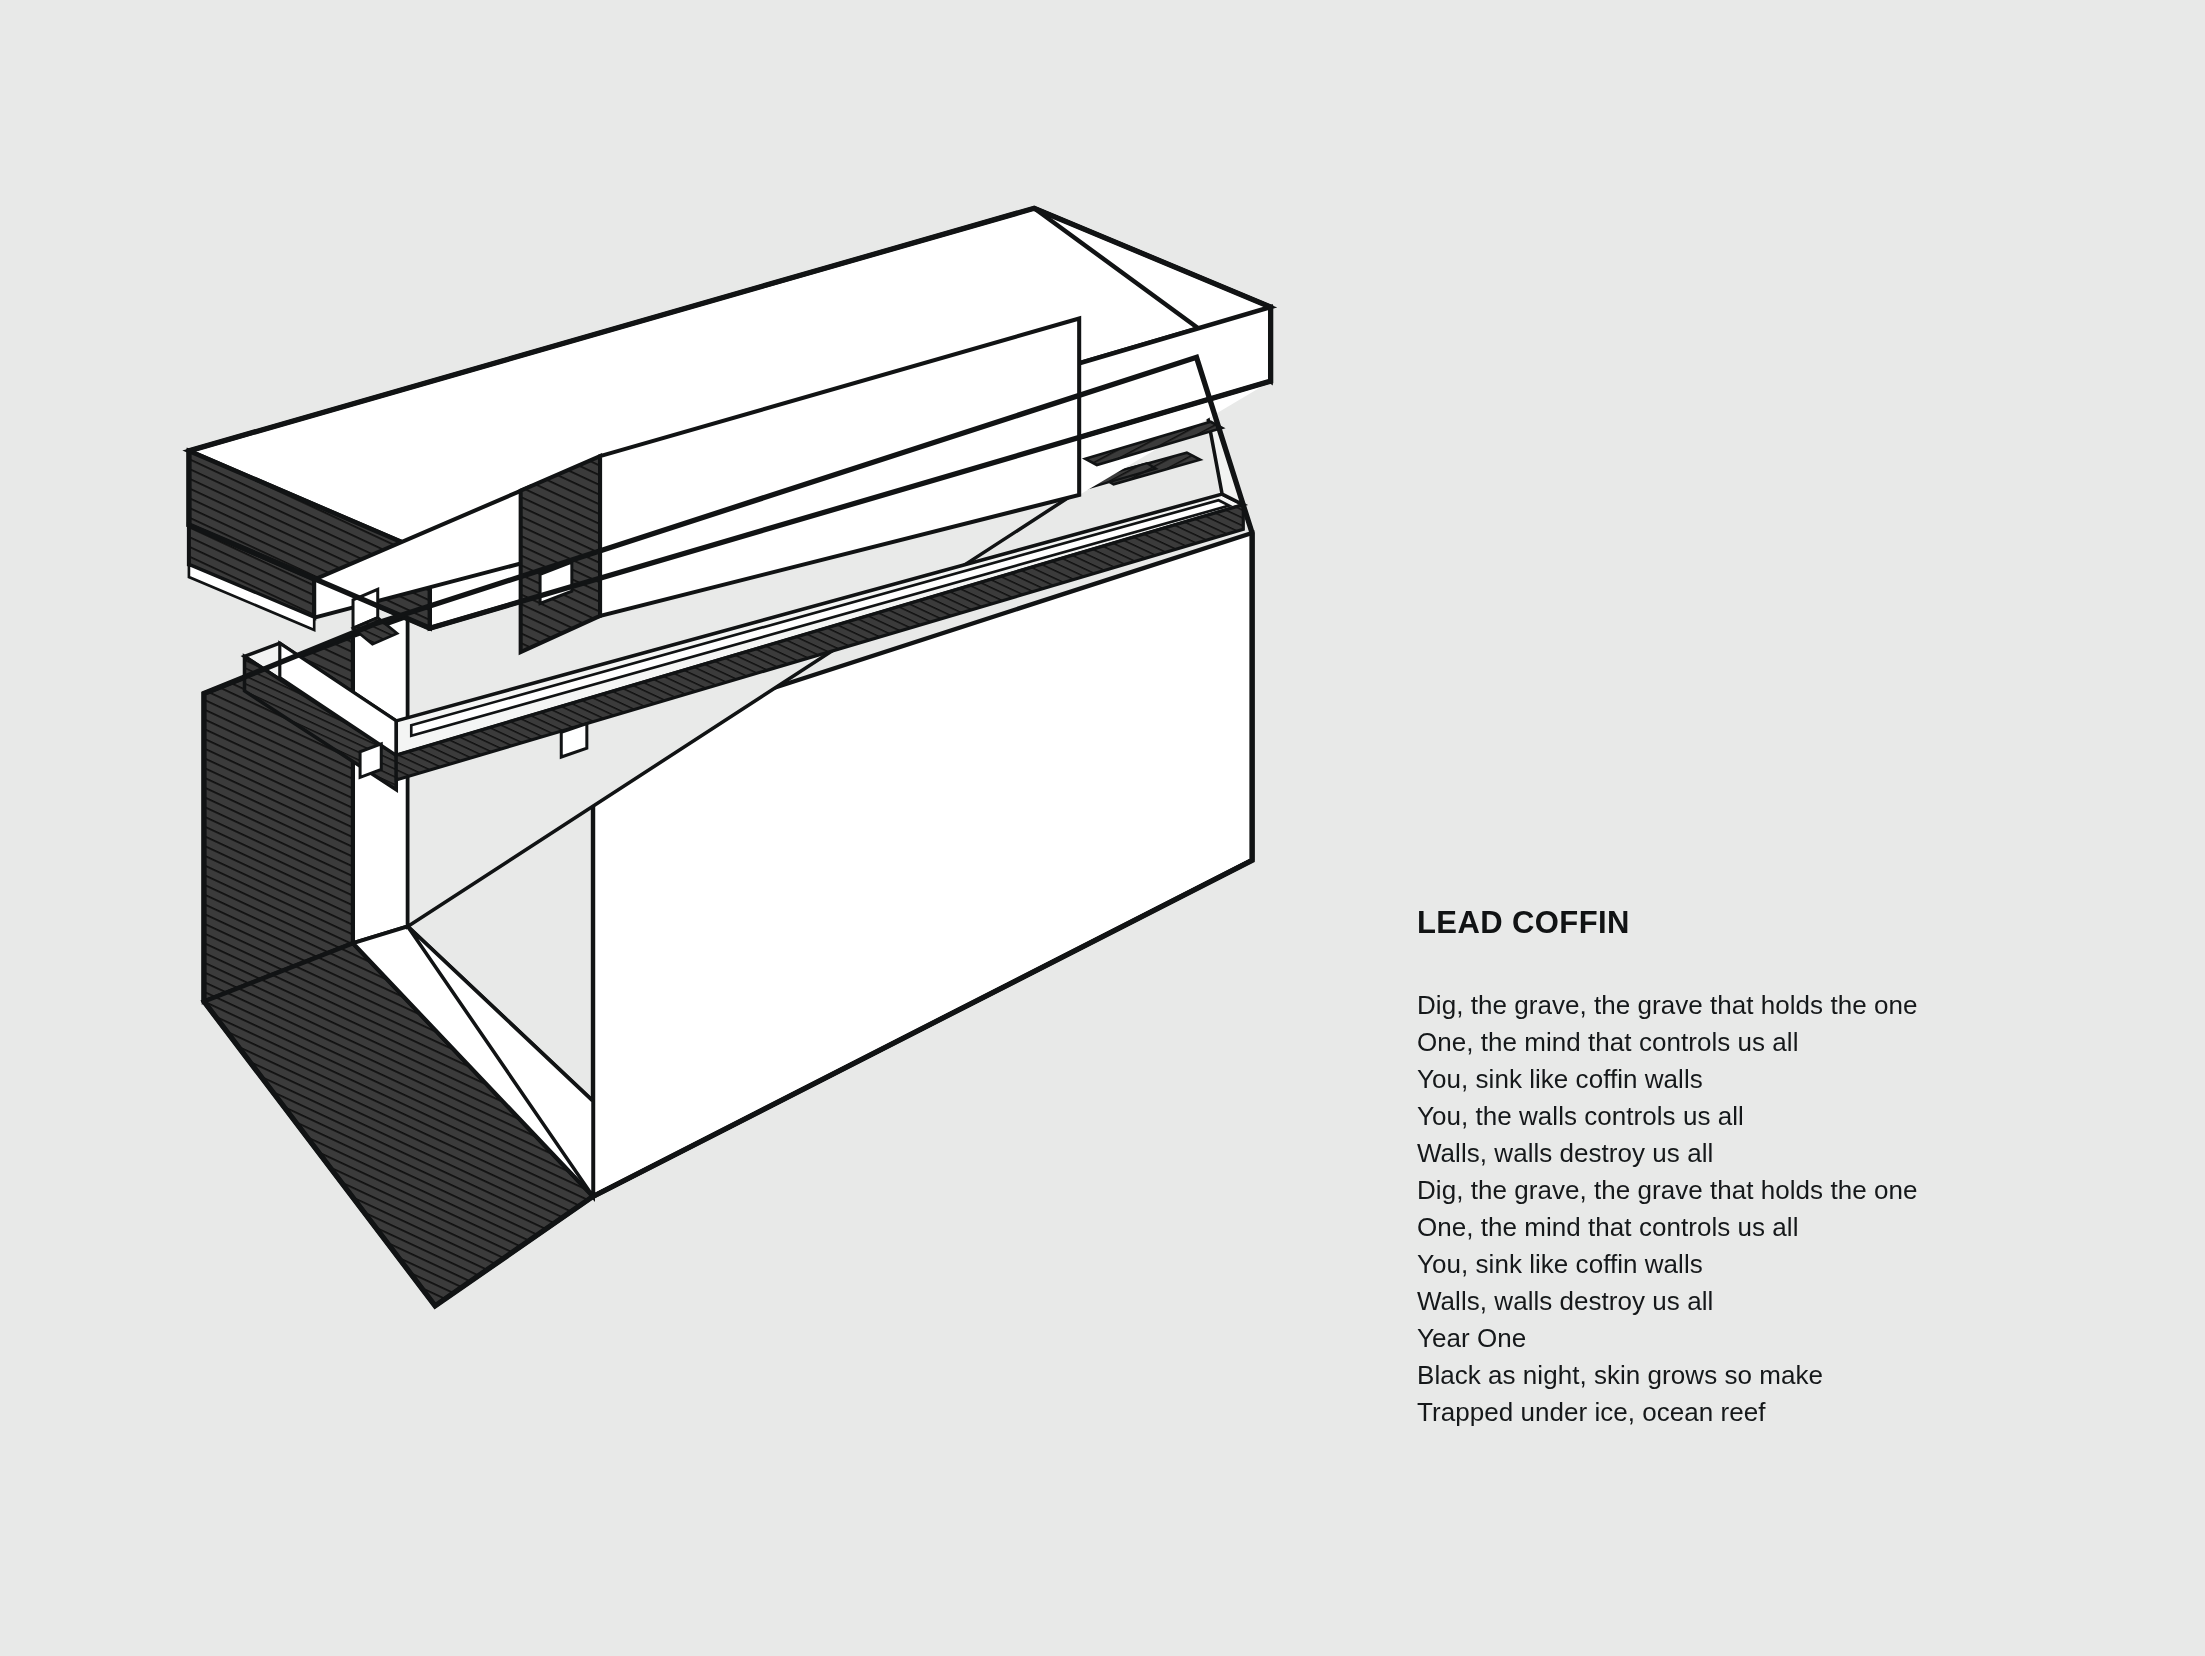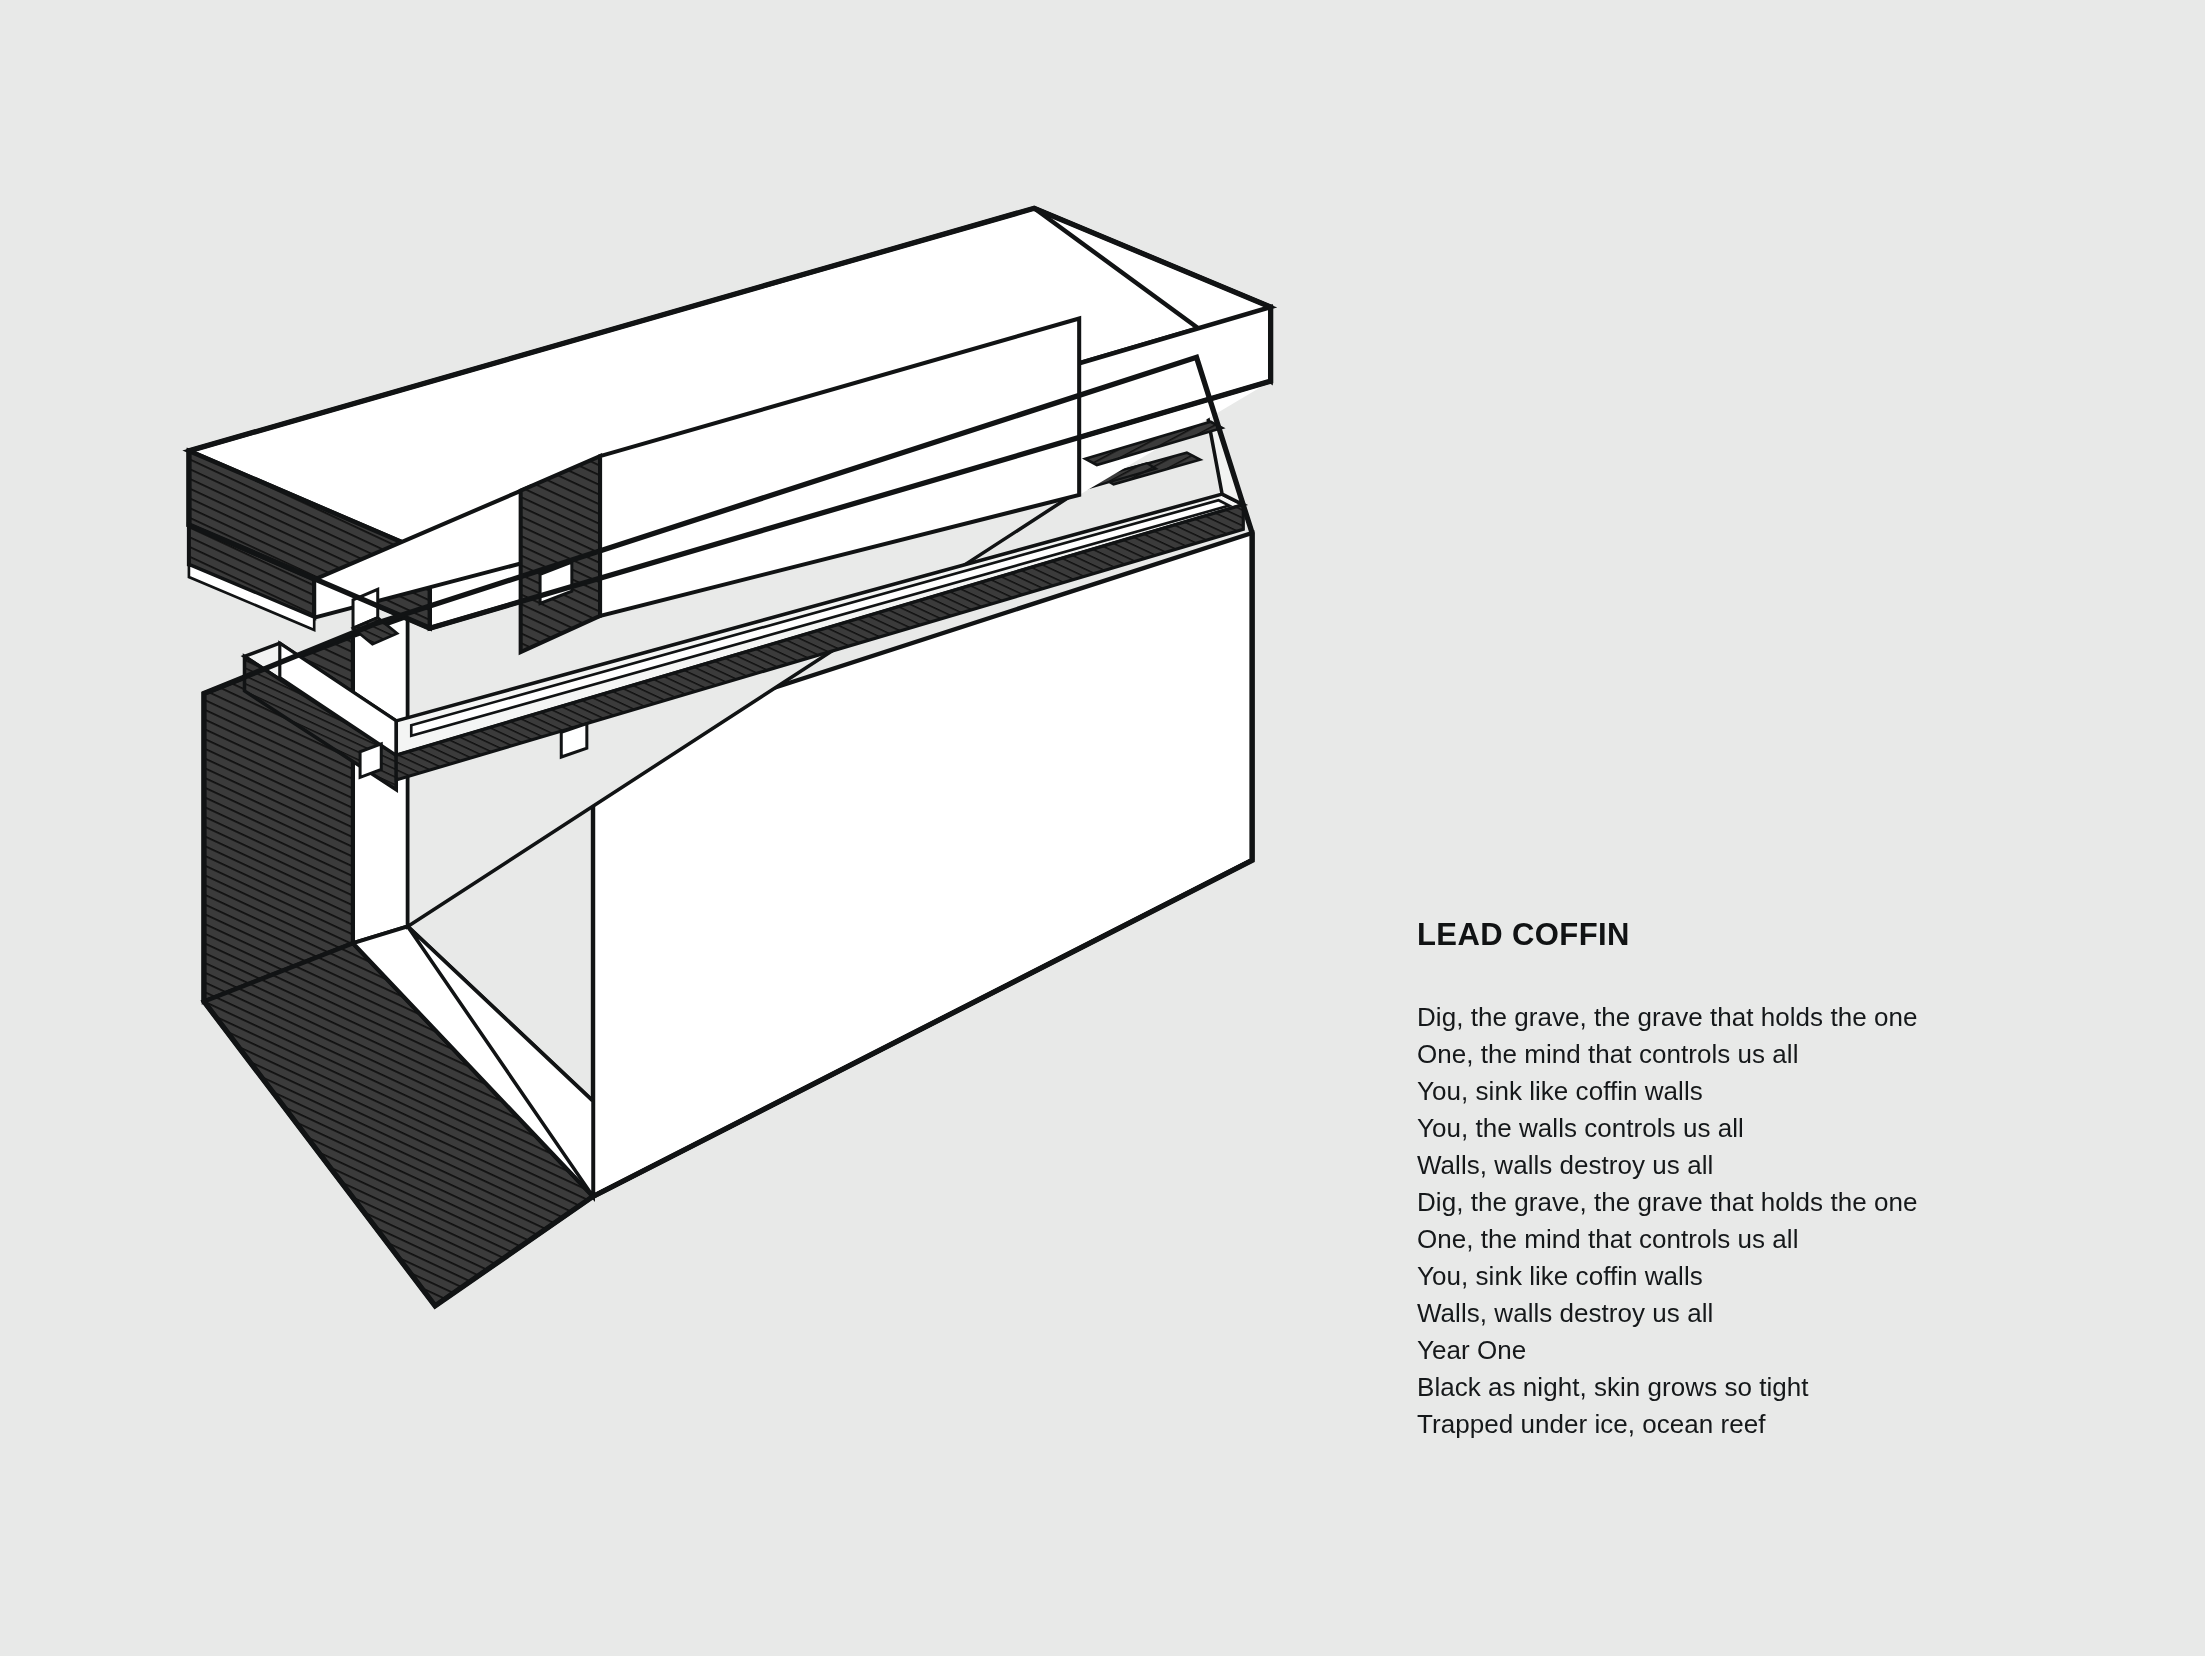--- a/index.html
+++ b/index.html
@@ -33,21 +33,21 @@
     left: 1417px;
     top: 903px;
     width: 723px;
   }
   #song-title {
     font-family: "Liberation Sans", sans-serif;
     font-size: 31px;
     font-weight: bold;
     letter-spacing: 0.4px;
     color: #111314;
-    margin: 16px 0 49px 0;
+    margin: 4px 0 49px 0;
     line-height: 1;
     white-space: pre;
   }
   #lyrics {
     font-family: Liberation Sans, sans-serif;
     font-size: 26px;
     font-weight: 400;
     color: #15181a;
     line-height: 37px;
     letter-spacing: 0.04px;
@@ -167,19 +167,19 @@
         <span class="lyric-line">Dig, the grave, the grave that holds the one</span>
         <span class="lyric-line">One, the mind that controls us all</span>
         <span class="lyric-line">You, sink like coffin walls</span>
         <span class="lyric-line">You, the walls controls us all</span>
         <span class="lyric-line">Walls, walls destroy us all</span>
         <span class="lyric-line">Dig, the grave, the grave that holds the one</span>
         <span class="lyric-line">One, the mind that controls us all</span>
         <span class="lyric-line">You, sink like coffin walls</span>
         <span class="lyric-line">Walls, walls destroy us all</span>
         <span class="lyric-line">Year One</span>
-        <span class="lyric-line">Black as night, skin grows so tight</span>
+        <span class="lyric-line">Black as night, skin grows so make</span>
         <span class="lyric-line">Trapped under ice, ocean reef</span>
       </div>
   </div>
 
 </div>
 
 
 </body></html>

